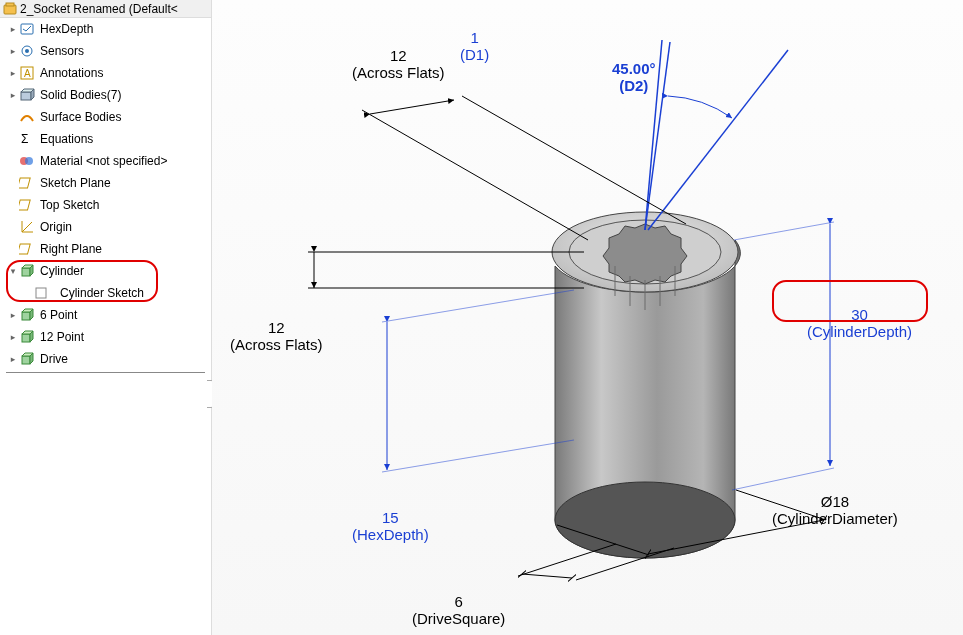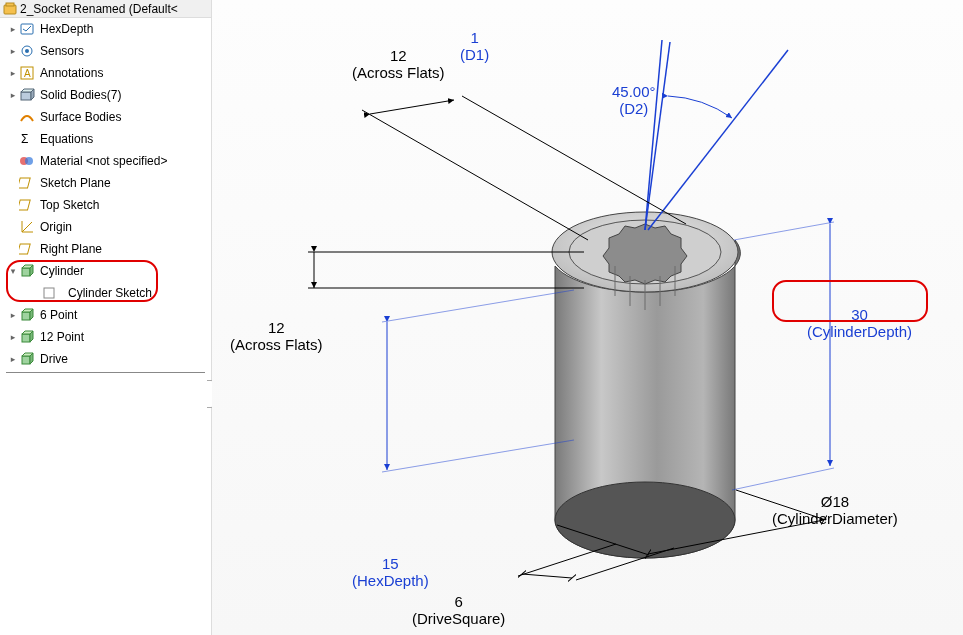--- a/index.html
+++ b/index.html
@@ -3,21 +3,21 @@
 <meta charset="utf-8">
 <style>
 * { box-sizing: border-box; margin: 0; padding: 0; font-family: Arial, sans-serif; }
 body { width: 963px; height: 635px; display: flex; background: #fff; overflow: hidden; }
 .sidebar { width: 212px; background: #fff; border-right: 1px solid #ddd; position: relative; font-size: 12px; }
 .tree-root { display: flex; align-items: center; height: 18px; padding: 0 2px; background: #f0f0f0; border-bottom: 1px solid #ddd; white-space: nowrap; }
 .tree-root .icon { width: 16px; height: 16px; display: inline-flex; align-items: center; justify-content: center; margin-right: 2px; }
 .tree-item { display: flex; align-items: center; height: 22px; padding-left: 8px; white-space: nowrap; cursor: pointer; }
 .expander { width: 10px; font-size: 9px; color: #666; display: inline-block; text-align: center; }
 .tree-item .icon { width: 18px; height: 18px; display: inline-flex; align-items: center; justify-content: center; margin-right: 4px; }
-.tree-item.indent1 { padding-left: 24px; gap: 6px; }
+.tree-item.indent1 { padding-left: 16px; gap: 6px; }
 .divider-line { border-top: 1px solid #888; margin: 2px 6px; }
 .tab-handle { position: absolute; right: -4px; top: 380px; width: 8px; height: 28px; background: #fff; border: 1px solid #aaa; border-left: none; border-radius: 0 4px 4px 0; }
 .circle-red { position: absolute; border: 2px solid #e00000; border-radius: 14px; pointer-events: none; }
 .canvas { flex: 1; position: relative; background: linear-gradient(#fdfdfd,#f7f7f7); overflow: hidden; }
 .lbl { position: absolute; font-size: 15px; line-height: 1.1; text-align: center; white-space: nowrap; pointer-events: none; }
 .lbl.black { color: #000; }
 .lbl.blue { color: #1a3fd3; }
 svg.dims { position: absolute; top: 0; left: 0; }
 </style>
 </head>
@@ -275,33 +275,33 @@
 
     <line x1="404" y1="544" x2="306" y2="576" stroke="#000"></line>
       <line x1="462" y1="548" x2="364" y2="580" stroke="#000"></line>
     <line x1="310" y1="574" x2="360" y2="578" stroke="#000" marker-start="url(#tick)" marker-end="url(#tick)"></line>
   </svg>
 
   <div class="lbl blue" style="left:248px; top:30px;">
     <span>1</span><br>
     <span>(D1)</span>
   </div>
-  <div class="lbl blue" style="left:400px; top:84px;">
+  <div class="lbl blue" style="left:400px; top:61px;font-weight:bold;">
     <span>45.00°</span><br>
     <span>(D2)</span>
   </div>
   <div class="lbl black" style="left:140px; top:48px;">
     <span>12</span><br>
     <span>(Across Flats)</span>
   </div>
   <div class="lbl black" style="left:18px; top:320px;">
     <span>12</span><br>
     <span>(Across Flats)</span>
   </div>
-  <div class="lbl blue" style="left:140px; top:510px;margin-top:46px;">
+  <div class="lbl blue" style="left:140px; top:510px;">
     <span>15</span><br>
     <span>(HexDepth)</span>
   </div>
   <div class="lbl blue" style="left:595px; top:290px;margin-top:17px;">
     <span>30</span><br>
     <span>(CylinderDepth)</span>
   </div>
   <div class="lbl black" style="left:560px; top:494px;">
     <span>Ø18</span><br>
     <span>(CylinderDiameter)</span>

